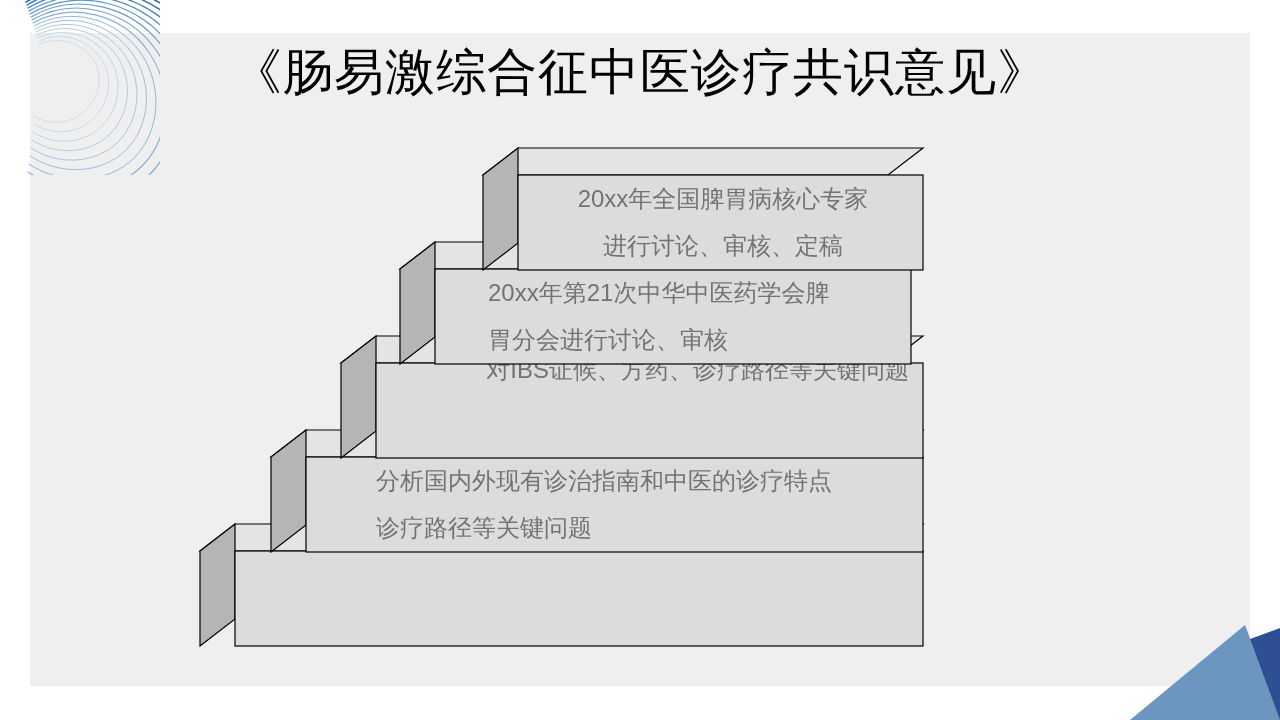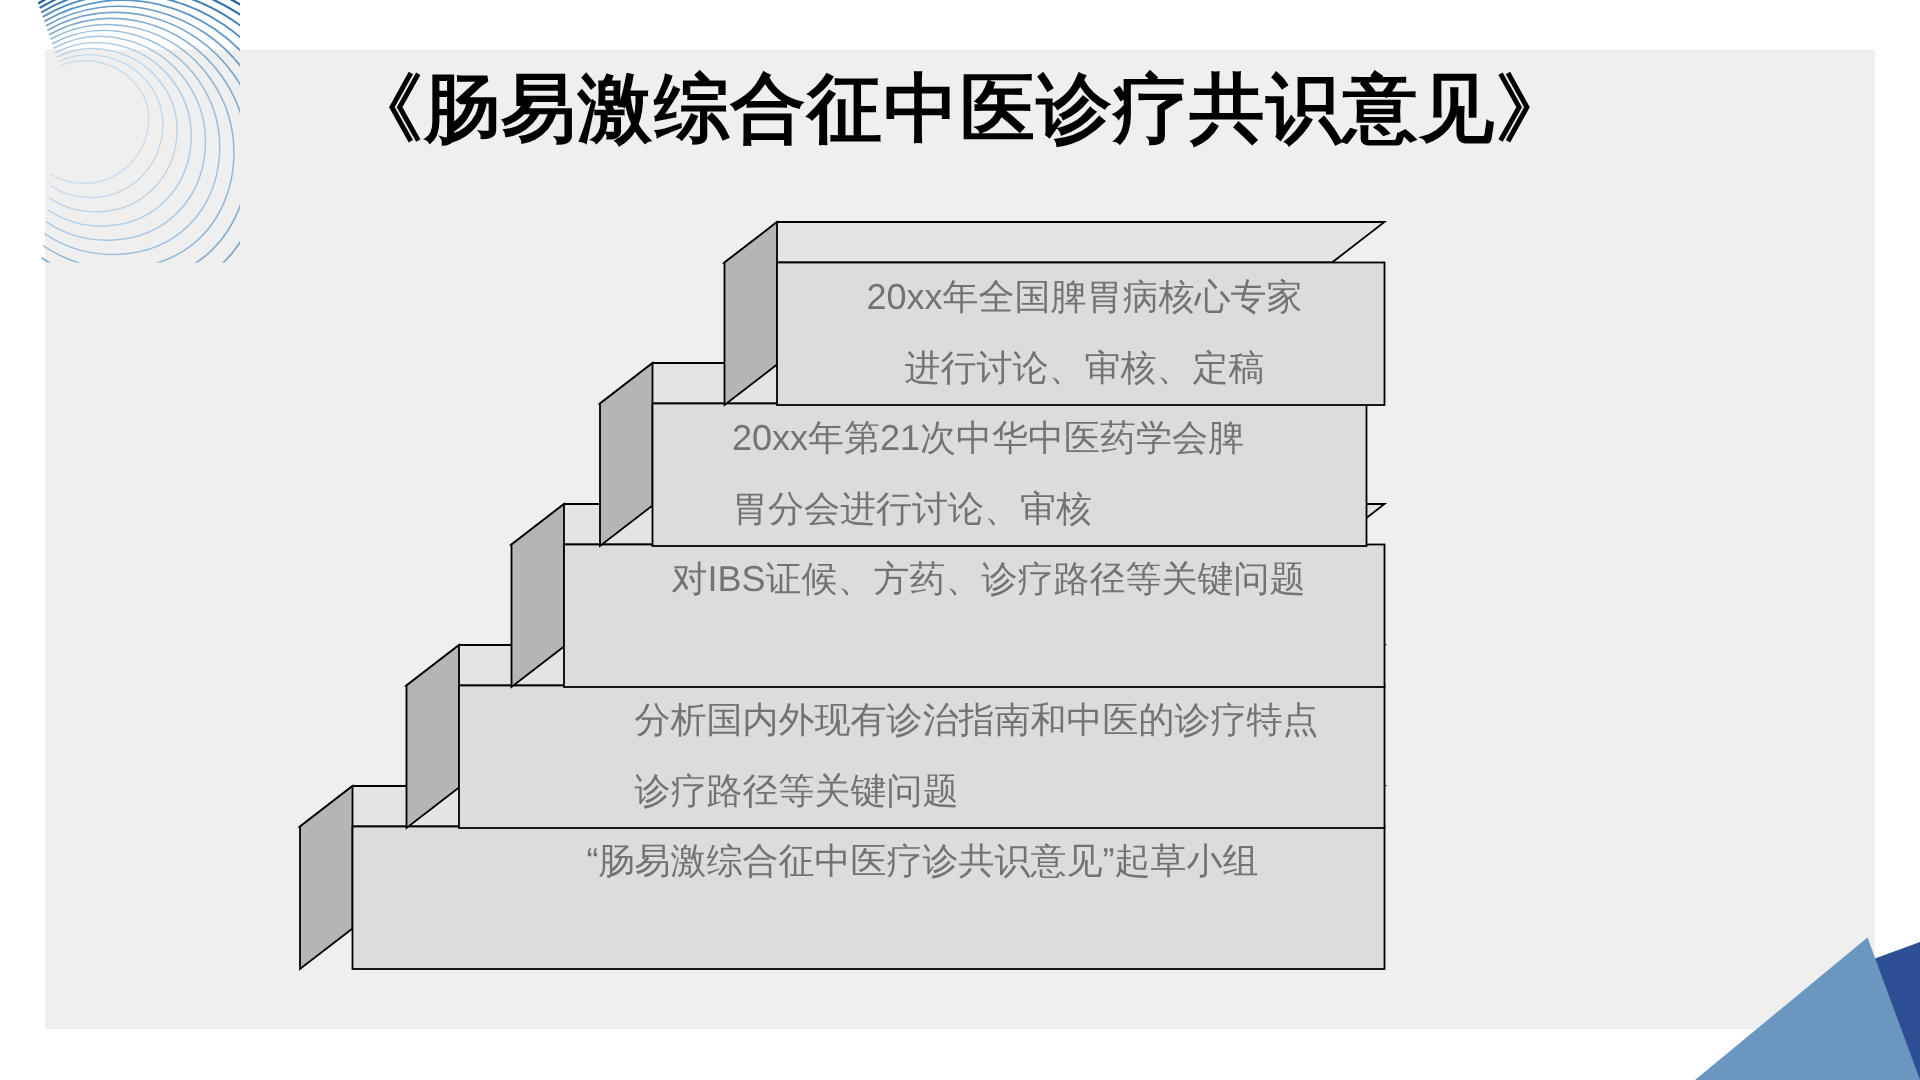--- a/index.html
+++ b/index.html
@@ -54,21 +54,21 @@
   }
 
   
   #title {
     position: absolute;
     left: 0;
     top: 44px;
     width: 1280px;
     text-align: center;
     font-size: 50px;
-    font-weight: bold;
+    font-weight: normal;
     color: #000000;
     letter-spacing: 1px;
     line-height: 1.15;
     white-space: nowrap;
   }
 
   
   #staircase {
     position: absolute;
     left: 0;
@@ -128,43 +128,42 @@
 
   <div id="staircase">
 
     <div class="step" style="left:200px; top:524px; width:730px; height:130px;">
       <svg class="step-svg" width="730" height="130" viewBox="0 0 730 130" xmlns="http://www.w3.org/2000/svg">
         <polygon points="0,27 35,0 723,0 688,27" fill="#e4e4e4" stroke="#000" stroke-width="1.2"></polygon>
         <polygon points="0,27 35,0 35,95 0,122" fill="#b5b5b5" stroke="#000" stroke-width="1.2"></polygon>
         <rect x="35" y="27" width="688" height="95" fill="#dcdcdc" stroke="#000" stroke-width="1.2"></rect>
       </svg>
       <div class="step-text" style="left:105px; top:27px; width:620px; text-align:center;">
-        <span class="line">“肠易激综合征中医疗诊共识意见”起草小组</span>
       </div>
     </div>
 
     <div class="step" style="left:271px; top:430px; width:660px; height:125px;">
       <svg class="step-svg" width="660" height="125" viewBox="0 0 660 125" xmlns="http://www.w3.org/2000/svg">
         <polygon points="0,27 35,0 652,0 617,27" fill="#e4e4e4" stroke="#000" stroke-width="1.2"></polygon>
         <polygon points="0,27 35,0 35,95 0,122" fill="#b5b5b5" stroke="#000" stroke-width="1.2"></polygon>
         <rect x="35" y="27" width="617" height="95" fill="#dcdcdc" stroke="#000" stroke-width="1.2"></rect>
       </svg>
-      <div class="step-text" style="left:105px; top:27px; width:520px; text-align:left;margin-left:47px;">
+      <div class="step-text" style="left:105px; top:27px; width:520px; text-align:left;">
         <span class="line">分析国内外现有诊治指南和中医的诊疗特点</span>
         <span class="line">诊疗路径等关键问题</span>
       </div>
     </div>
 
     <div class="step" style="left:341px; top:336px; width:590px; height:125px;">
       <svg class="step-svg" width="590" height="125" viewBox="0 0 590 125" xmlns="http://www.w3.org/2000/svg">
         <polygon points="0,27 35,0 582,0 547,27" fill="#e4e4e4" stroke="#000" stroke-width="1.2"></polygon>
         <polygon points="0,27 35,0 35,95 0,122" fill="#b5b5b5" stroke="#000" stroke-width="1.2"></polygon>
         <rect x="35" y="27" width="547" height="95" fill="#dcdcdc" stroke="#000" stroke-width="1.2"></rect>
       </svg>
-      <div class="step-text" style="left:68px; top:27px; width:500px; text-align:center;">
+      <div class="step-text" style="left:68px; top:10px; width:500px; text-align:right;">
         <span class="line">对IBS证候、方药、诊疗路径等关键问题</span>
       </div>
     </div>
 
     <div class="step" style="left:400px; top:242px; width:519px; height:125px;">
       <svg class="step-svg" width="519" height="125" viewBox="0 0 519 125" xmlns="http://www.w3.org/2000/svg">
         <polygon points="0,27 35,0 511,0 476,27" fill="#e4e4e4" stroke="#000" stroke-width="1.2"></polygon>
         <polygon points="0,27 35,0 35,95 0,122" fill="#b5b5b5" stroke="#000" stroke-width="1.2"></polygon>
         <rect x="35" y="27" width="476" height="95" fill="#dcdcdc" stroke="#000" stroke-width="1.2"></rect>
       </svg>

